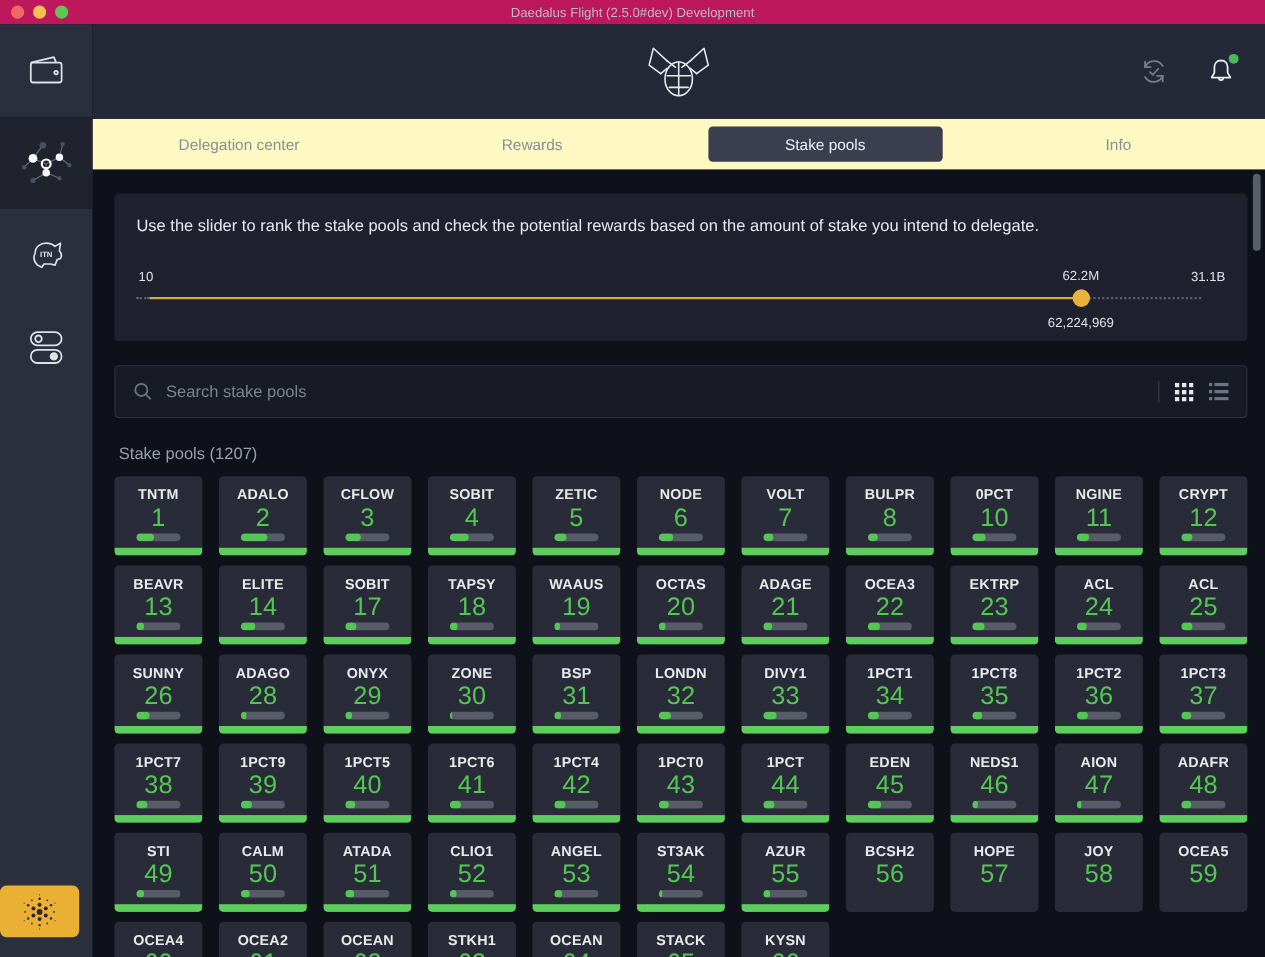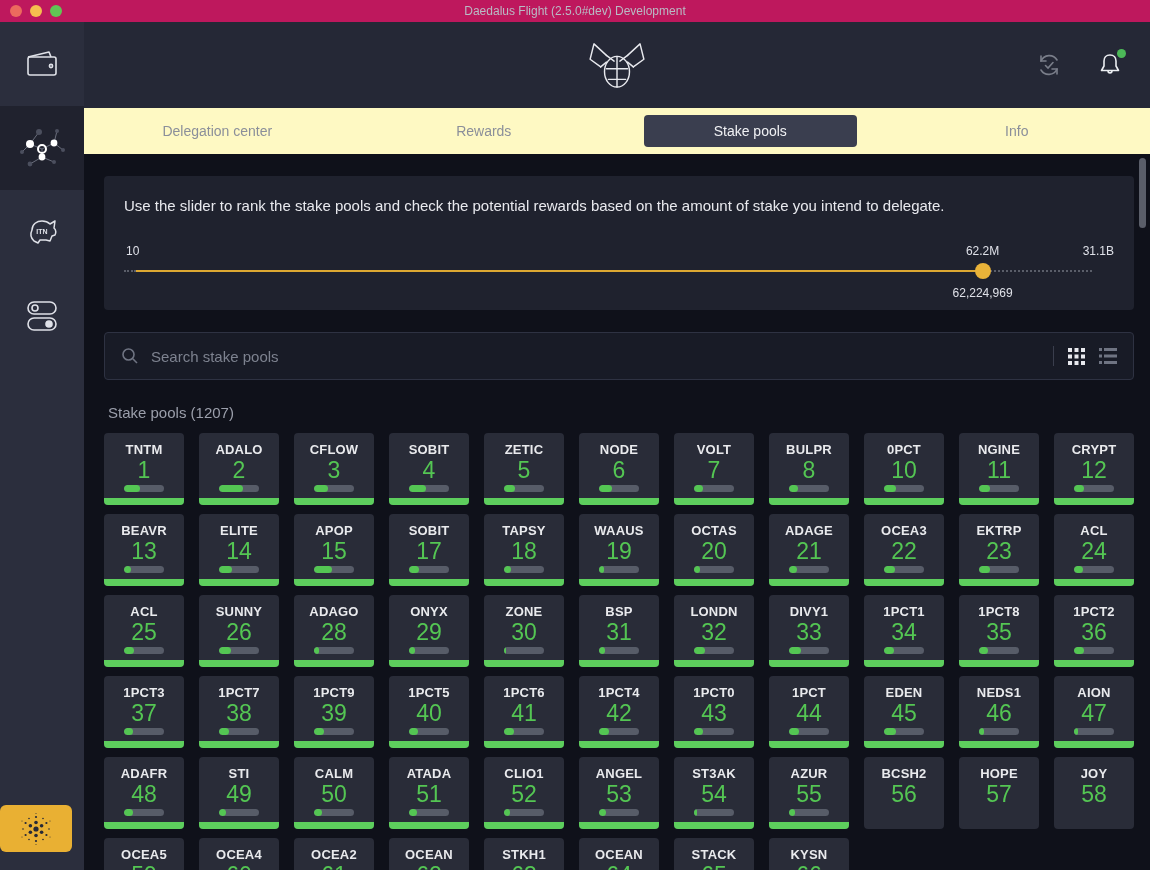--- a/index.html
+++ b/index.html
@@ -385,28 +385,20 @@
           </div>
           <div class="pool-card">
             <div class="pool-ticker">ELITE</div>
             <div class="pool-rank">14</div>
             <div class="pool-bar">
               <div class="pool-bar-fill" style="width: 33%;"></div>
             </div>
             <div class="pool-bottom"></div>
           </div>
           <div class="pool-card">
-            <div class="pool-ticker">APOP</div>
-            <div class="pool-rank">15</div>
-            <div class="pool-bar">
-              <div class="pool-bar-fill" style="width: 45%;"></div>
-            </div>
-            <div class="pool-bottom"></div>
-          </div>
-          <div class="pool-card">
             <div class="pool-ticker">SOBIT</div>
             <div class="pool-rank">17</div>
             <div class="pool-bar">
               <div class="pool-bar-fill" style="width: 25%;"></div>
             </div>
             <div class="pool-bottom"></div>
           </div>
           <div class="pool-card">
             <div class="pool-ticker">TAPSY</div>
             <div class="pool-rank">18</div>

